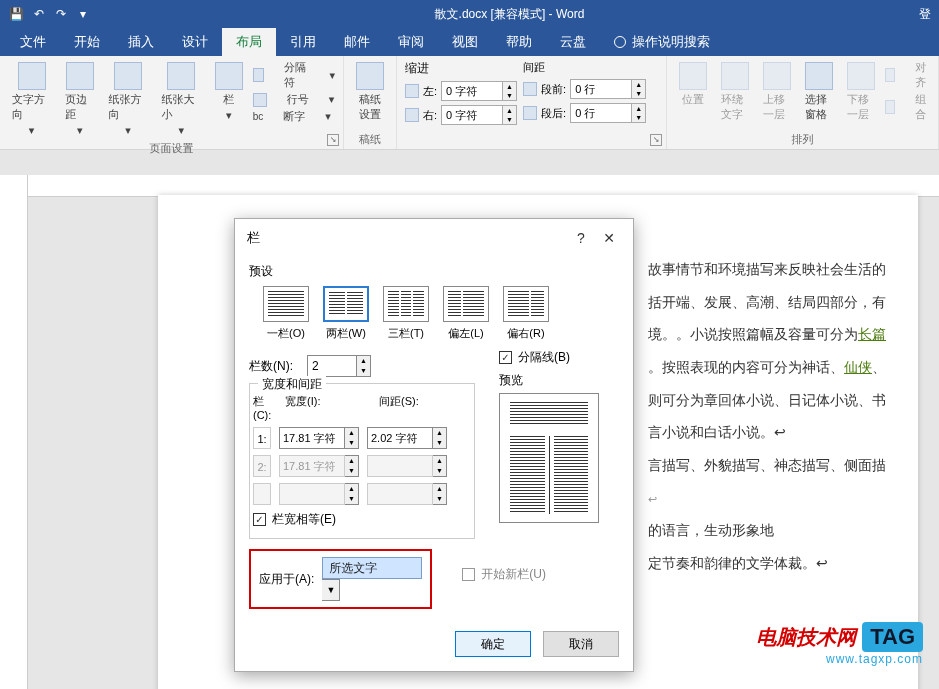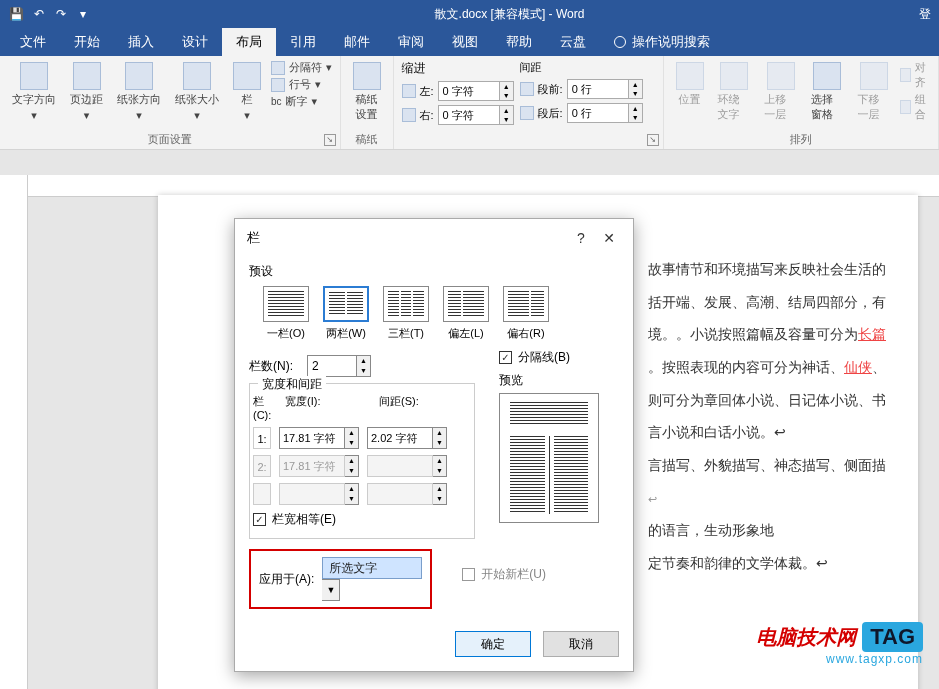--- a/index.html
+++ b/index.html
@@ -8,47 +8,47 @@
 
 .titlebar { background: #2b579a; height: 28px; display: flex; align-items: center; color: #fff; font-size: 12px; }
 .qat { display: flex; gap: 4px; padding: 0 8px; align-items: center; }
 .qat .icn { width: 18px; height: 18px; display: flex; align-items: center; justify-content: center; cursor: pointer; }
 .titlebar .title { flex: 1; text-align: center; }
 .titlebar .right { padding-right: 8px; }
 
 
 .menubar { background: #2b579a; height: 28px; display: flex; align-items: flex-end; padding: 0 6px; font-size: 13px; color: #fff; }
 .mtab { padding: 5px 14px; cursor: pointer; }
-.mtab.active { background: #f3f3f3; color: #000000; }
+.mtab.active { background: #f3f3f3; color: #15803d; }
 .tellme { display:flex; align-items:center; gap:6px; padding:5px 14px; cursor:pointer; }
 .bulb { width:12px; height:12px; border:1px solid #fff; border-radius:50%; position:relative; }
 
 
 .ribbon { background: #f3f3f3; height: 94px; border-bottom: 1px solid #d4d4d4; display: flex; position: relative; }
 .rgroup { border-right: 1px solid #e1e1e1; padding: 4px 8px 2px; display: flex; flex-direction: column; }
 .rgroup .ctrls { flex: 1; display: flex; align-items: flex-start; gap: 6px; }
 .rgroup .lbl { text-align: center; font-size: 11px; color: #666; padding-top: 2px; }
 .rbtn { display: flex; flex-direction: column; align-items: center; gap: 2px; font-size: 11px; color: #444; cursor: pointer; padding: 2px 4px; }
 .rbtn .ic { width: 28px; height: 28px; background: #dae3f0; border: 1px solid #a9bdd8; }
 .stack { display:flex; flex-direction:column; gap:2px; font-size:11px; color:#444; }
-.stack .row { display:flex; align-items:center; gap:4px; cursor:pointer; }
+.stack .row { display:flex; align-items:center; gap:20px; cursor:pointer; }
 .mini-ic { width:14px; height:14px; background:#dae3f0; border:1px solid #a9bdd8; display:inline-block; }
 .spin { display:flex; align-items:center; }
 .spin input { width: 62px; height: 20px; font-size: 11px; border: 1px solid #ababab; padding: 4px 4px; }
 .spin .ud { width: 14px; height: 20px; border:1px solid #ababab; border-left:none; display:flex; flex-direction:column; }
 .spin .ud div { flex:1; font-size:7px; text-align:center; line-height:9px; cursor:pointer; background:#f0f0f0; }
 .para-sec { display:flex; gap:18px; align-items:flex-start; }
 .para-col { display:flex; flex-direction:column; gap:4px; font-size:11px; }
 .launcher { position:absolute; bottom:3px; right:4px; width:12px; height:12px; border:1px solid #999; font-size:8px; text-align:center; line-height:10px; color:#666; cursor:pointer; }
 .rgroup { position:relative; }
 .leftruler { position:absolute; left:0; top:175px; width:28px; bottom:0; background:#fff; border-right:1px solid #ccc; }
 .docarea { position:absolute; left:28px; right:0; top:175px; bottom:0; background:#e6e6e6; overflow:hidden; }
 .page { position:absolute; left:130px; top:20px; width:760px; height:620px; background:#fff; box-shadow:0 0 6px rgba(0,0,0,0.2); padding:60px 20px 20px 490px; font-size:14px; line-height:2.05; color:#333; }
 .page p { margin-bottom:4px; text-indent:0; }
-.page a { color:#ef4444; text-decoration:underline; }
+.page a { color:#4d7c0f; text-decoration:underline; }
 .ret { color:#999; font-size:11px; }
 
 
 .dialog { position:absolute; left:234px; top:218px; width:400px; background:#fff; border:1px solid #aaa; box-shadow:0 4px 16px rgba(0,0,0,0.35); font-size:12px; }
 .dlg-title { display:flex; align-items:center; padding:8px 10px 6px 12px; }
 .dlg-title .t { flex:1; font-size:13px; }
 .dlg-title .hb, .dlg-title .xb { width:28px; height:22px; text-align:center; line-height:22px; font-size:14px; cursor:pointer; color:#333; }
 .dlg-body { padding: 4px 14px 12px; }
 .sect-lbl { font-size:12px; margin:4px 0 6px; }
 .presets { display:flex; gap:14px; justify-content:flex-start; margin-bottom:8px; padding-left:14px; }

